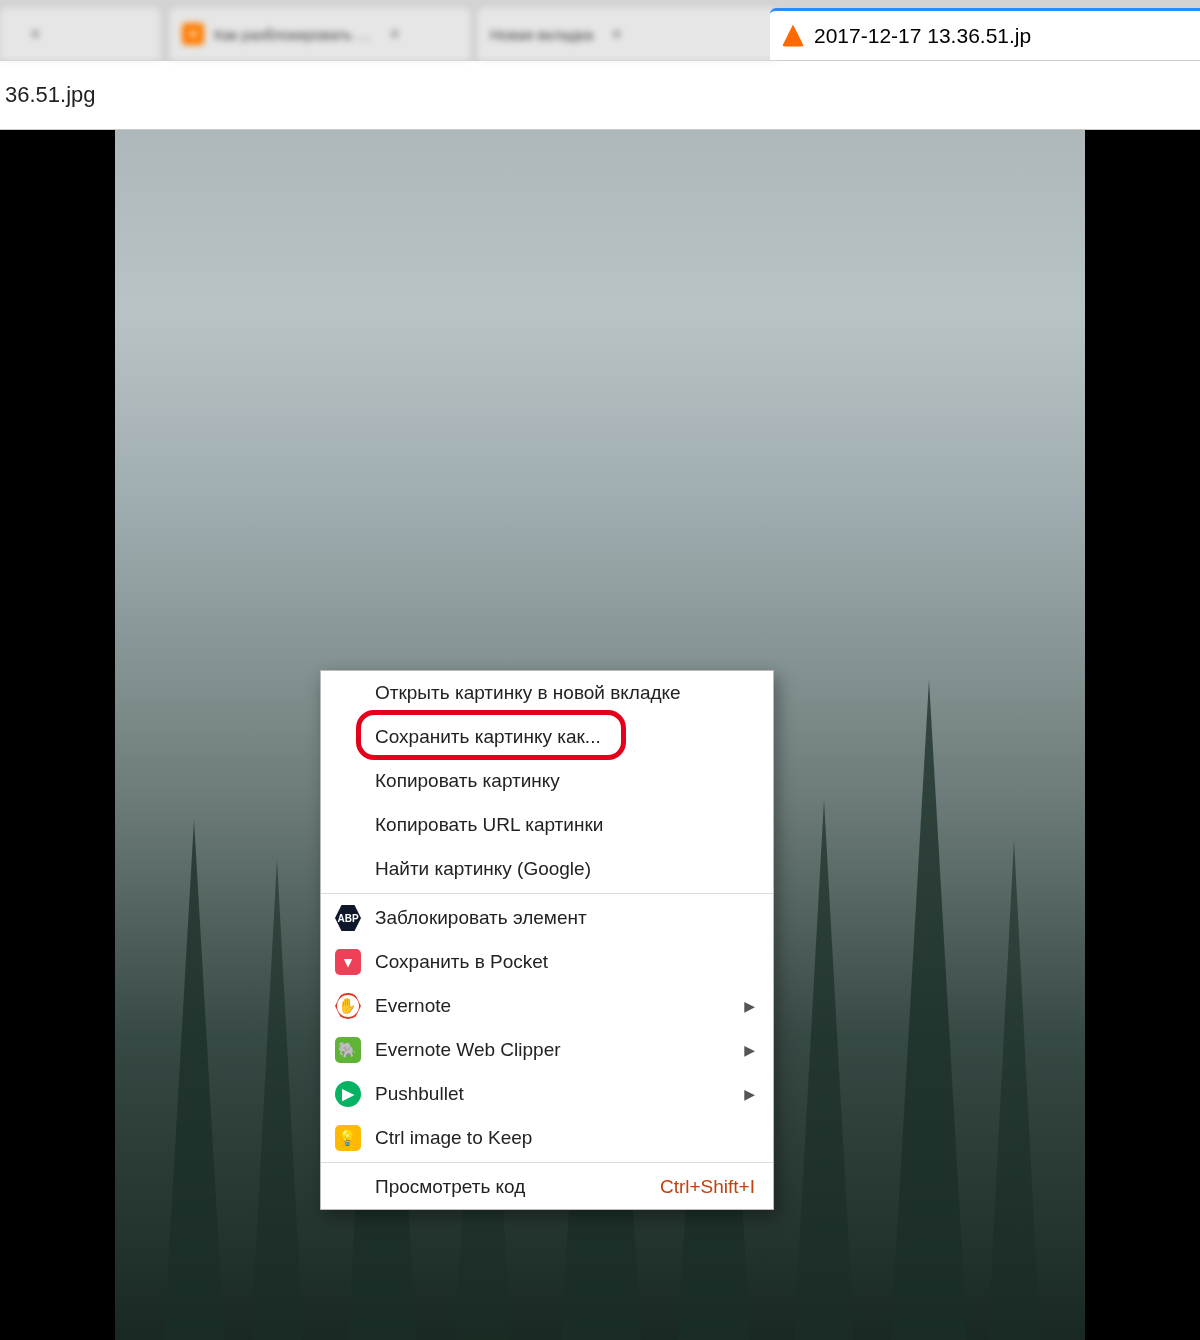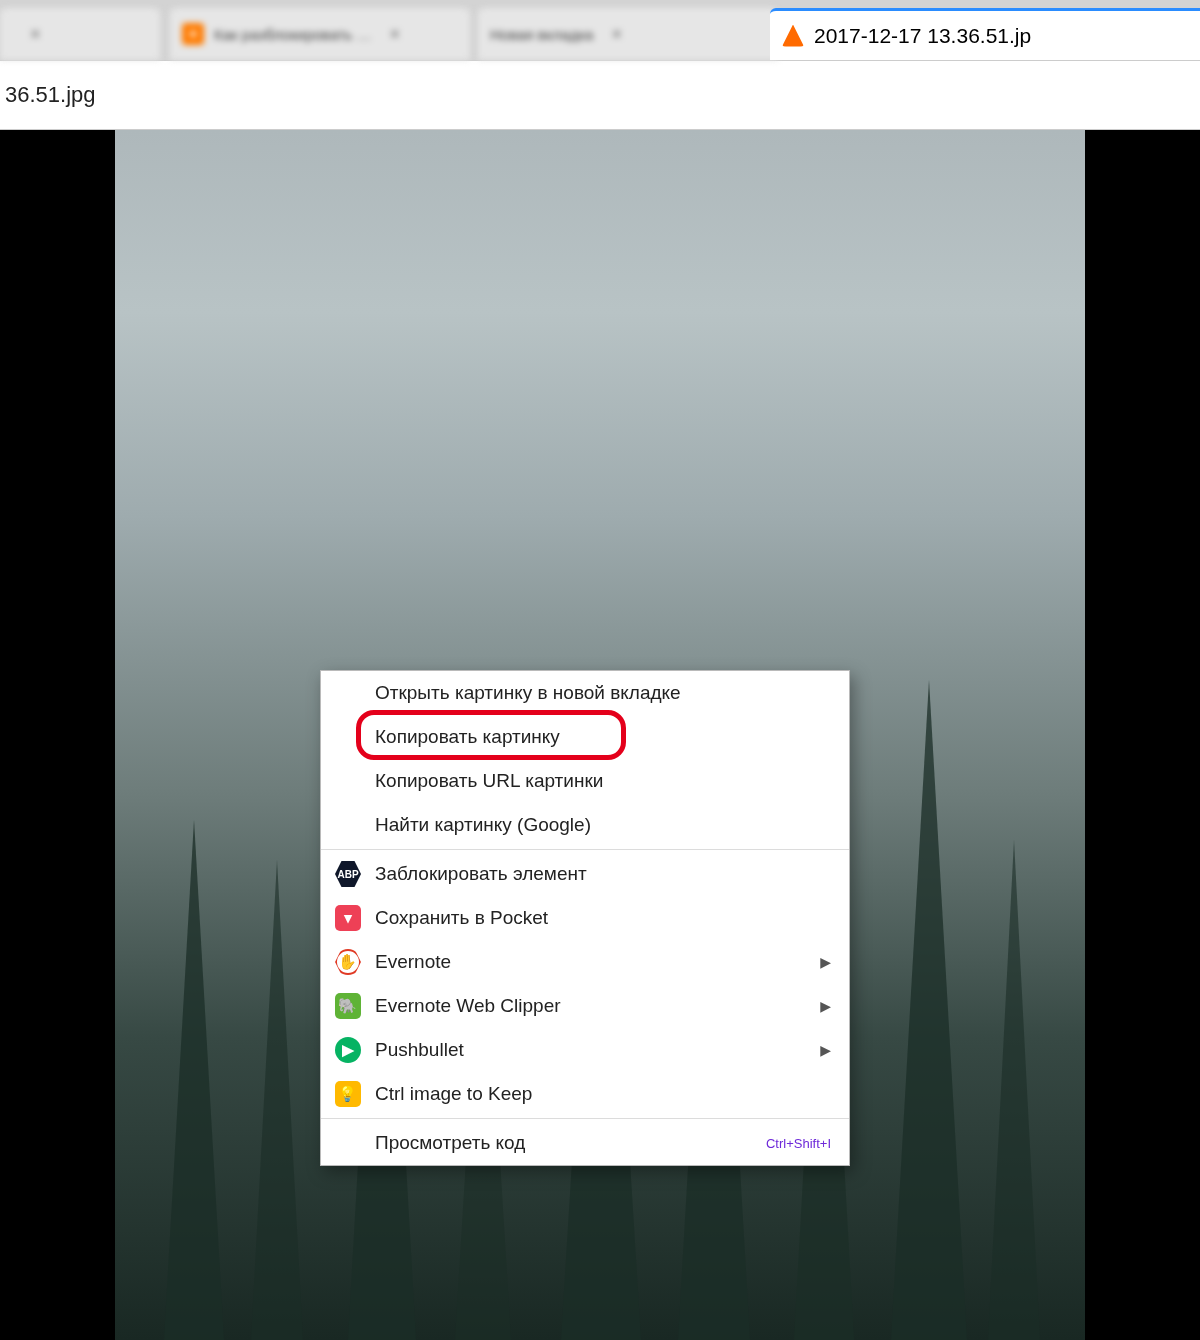--- a/index.html
+++ b/index.html
@@ -68,38 +68,38 @@
   }
   .trees {
     position:absolute; bottom:0; left:0; width:100%; height:70%;
   }
   .tree { position:absolute; bottom:0; width:0;height:0; border-style:solid; border-color: transparent transparent #1b2d27 transparent; opacity:.75;}
   
   .context-menu {
     position:absolute;
     left:320px;
     top:540px;
-    width:530px;
+    width:454px;
     background:#fff;
     border:1px solid #bababa;
     box-shadow:4px 6px 16px rgba(0,0,0,.35);
     font-size:19px;
     color:#222;
   }
   .cm-item {
     height:44px;
     display:flex;
     align-items:center;
     padding:0 18px 0 54px;
     position:relative;
     cursor:default;
   }
   .cm-sep { height:1px; background:#dcdcdc; margin:2px 0;}
   .cm-arrow { margin-left:auto; color:#555; font-size:14px;}
-  .cm-shortcut { margin-left:auto; color:#6d28d9; font-size:13px;}
+  .cm-shortcut { margin-left:auto; color:#c2410c; font-size:19px;}
   .cm-icon { position:absolute; left:14px; width:26px; height:26px; display:flex;align-items:center;justify-content:center; border-radius:5px; font-size:15px; font-weight:bold;}
   .ic-abp { background:#0f172a;color:#fff; clip-path: polygon(25% 0,75% 0,100% 50%,75% 100%,25% 100%,0 50%); font-size:10px;}
   .ic-pocket { background:#ee4056;color:#fff;}
   .ic-adblock { background:#fff;color:#e03a25;border:2px solid #e03a25;border-radius:50%; clip-path: polygon(25% 0,75% 0,100% 50%,75% 100%,25% 100%,0 50%);}
   .ic-evernote { background:#5fb336;color:#fff;}
   .ic-pushbullet { background:#06b363;color:#fff;border-radius:50%;}
   .ic-keep { background:#ffb900;color:#fff;}
   
   .callout {
     position:absolute;
@@ -148,20 +148,23 @@
       <span class="tree" style="left:80%;border-width:0 38px 660px 38px"></span>
       <span class="tree" style="left:90%;border-width:0 26px 500px 26px;opacity:.6"></span>
     </div>
   </div>
 
   <div class="context-menu">
     <div class="cm-item">
       <span>Открыть картинку в новой вкладке</span>
     </div>
     <div class="cm-item">
+      <span>Сохранить картинку как...</span>
+    </div>
+    <div class="cm-item">
       <span>Копировать картинку</span>
     </div>
     <div class="cm-item">
       <span>Копировать URL картинки</span>
     </div>
     <div class="cm-item">
       <span>Найти картинку (Google)</span>
     </div>
     <div class="cm-sep"></div>
     <div class="cm-item">

